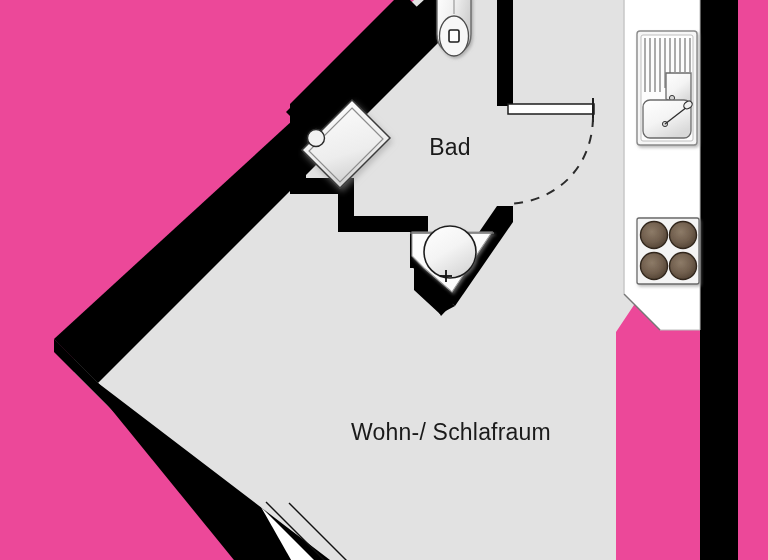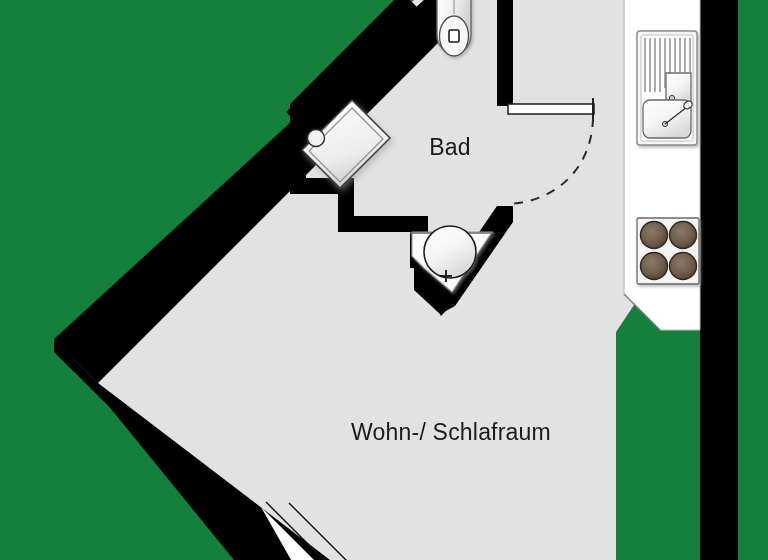--- a/index.html
+++ b/index.html
@@ -4,21 +4,21 @@
 <style>
   html, body {
     margin: 0;
     padding: 0;
     background: #ffffff;
   }
   #plan-root {
     position: relative;
     width: 768px;
     height: 560px;
-    background: #15803d;
+    background: #ec4899;
     overflow: hidden;
     font-family: "Liberation Sans", sans-serif;
   }
   svg.plan-svg {
     display: block;
     width: 768px;
     height: 560px;
   }
   .room-label {
     font-family: "Liberation Sans", sans-serif;

